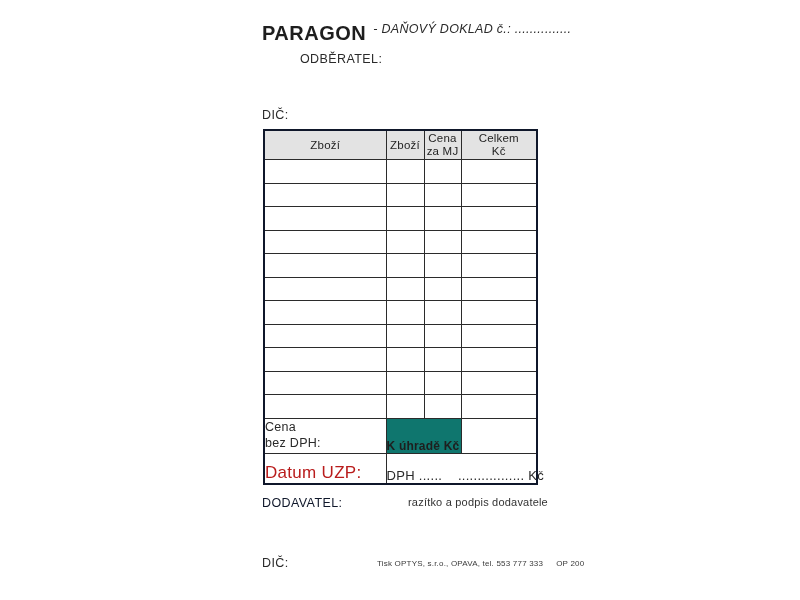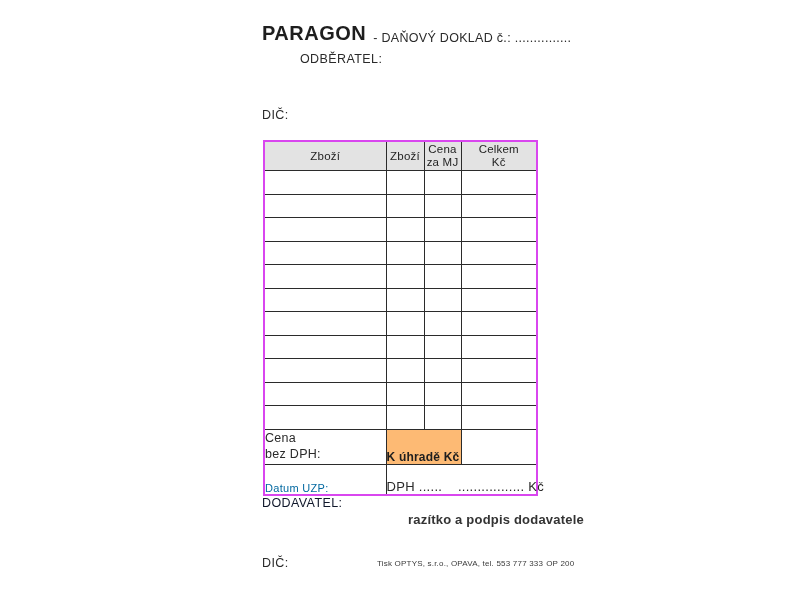--- a/index.html
+++ b/index.html
@@ -9,42 +9,41 @@
     font-family: "Liberation Sans", "DejaVu Sans", sans-serif;
     color: #222222;
     position: relative;
     overflow: hidden;
   }
   .abs { position: absolute; }
 
   
   .title-line {
     left: 262px; top: 22px;
-    display: flex; align-items: flex-end; gap: 7px;
+    display: flex; align-items: flex-start; gap: 7px;
     white-space: nowrap;
   }
   .form-title {
     font-size: 20px; font-weight: bold; letter-spacing: 0.5px; color: #1e1e1e;
   }
   .form-subtitle {
-    font-size: 12.5px; color: #2a2a2a; letter-spacing: 0.3px;
+    font-size: 12.5px; color: #2a2a2a; letter-spacing: 0.3px; font-style: italic;
   }
   .label-md {
     font-size: 12.5px; color: #2a2a2a; letter-spacing: 0.4px;
   }
   .customer-label { left: 262px; top: 52px; margin-left: 38px; }
   .vatid-top { left: 262px; top: 108px; }
 
   
   table.items {
     position: absolute; left: 263px; top: 129px;
     width: 273px;
     border-collapse: collapse; table-layout: fixed;
-    border: 2px solid #d946ef;
-    margin-top: 11px;
+    border: 2px solid #0f172a;
   }
   table.items th, table.items td {
     border: 1.5px solid #2b2b2b;
     padding: 0;
     font-family: "Liberation Sans", "DejaVu Sans", sans-serif;
   }
   col.c-goods  { width: 122px; }
   col.c-qty    { width: 38px; }
   col.c-unit   { width: 37px; }
   col.c-total  { width: 76px; }
@@ -61,51 +60,51 @@
   tr.empty-row td { height: 22.5px; background: #ffffff; }
 
   td.price-excl {
     height: 34px;
     vertical-align: top; text-align: left;
     font-size: 12.5px; line-height: 1.28; letter-spacing: 0.3px;
     padding: 2px 0 0 7px; color: #2a2a2a;
   }
   td.price-excl span { display: block; }
   td.total-due {
-    background: #fdba74;
+    background: #0f766e;
     vertical-align: bottom; text-align: left;
     font-size: 12px; font-weight: bold; color: #1e1e1e;
     padding: 0 0 3px 4px; letter-spacing: 0.2px;
     white-space: nowrap;
   }
   td.total-amount { background: #ffffff; }
 
   td.date-uzp {
     height: 29px;
     vertical-align: bottom; text-align: left;
-    font-size: 11px; letter-spacing: 0.3px;
-    padding: 0 0 4px 7px; color: #0369a1;
+    font-size: 17px; letter-spacing: 0.3px;
+    padding: 0 0 4px 7px; color: #b91c1c;
   }
   td.vat-line {
     vertical-align: bottom; text-align: left;
     font-size: 13px; letter-spacing: 0.3px;
     padding: 0 0 4px 5px; color: #2a2a2a;
     white-space: pre;
   }
 
   
   .supplier-line { left: 262px; top: 496px; width: 274px; height: 16px; }
   .supplier-label { position: absolute; left: 0; top: 0; font-size: 12.5px; letter-spacing: 0.4px; color: #0f172a; }
-  .stamp-note { position: absolute; left: 146px; top: 16px; font-size: 13px; color: #333333; letter-spacing: 0.2px; white-space: nowrap; font-weight: bold; }
+  .stamp-note { position: absolute; left: 146px; top: 0; font-size: 11px; color: #333333; letter-spacing: 0.2px; white-space: nowrap; }
 
   .vatid-bottom { left: 262px; top: 556px; }
   .print-line {
     left: 377px; top: 559px;
     font-size: 8px; color: #3a3a3a; letter-spacing: 0.2px;
-    display: flex; gap: 3px; white-space: nowrap;
+    display: flex; gap: 13px; white-space: nowrap;
   }
 </style>
 </head>
 <body>
 
 <div class="abs title-line">
   <span class="form-title">PARAGON</span>
   <span class="form-subtitle">- DAŇOVÝ DOKLAD č.: ...............</span>
 </div>
 

